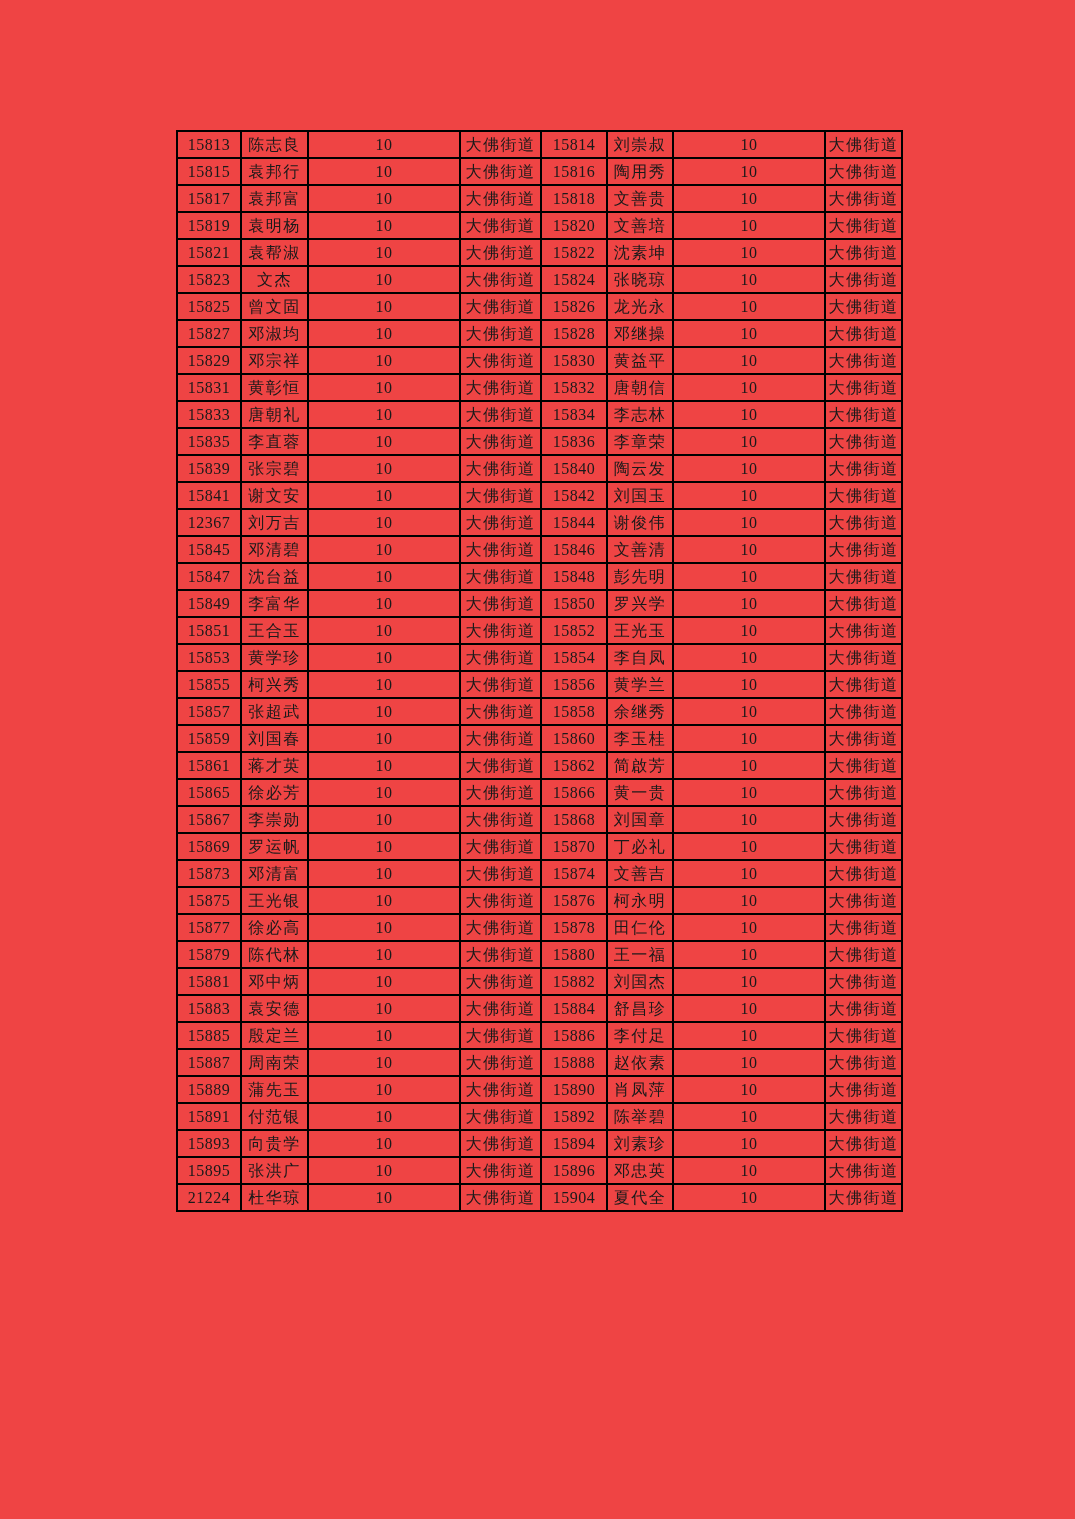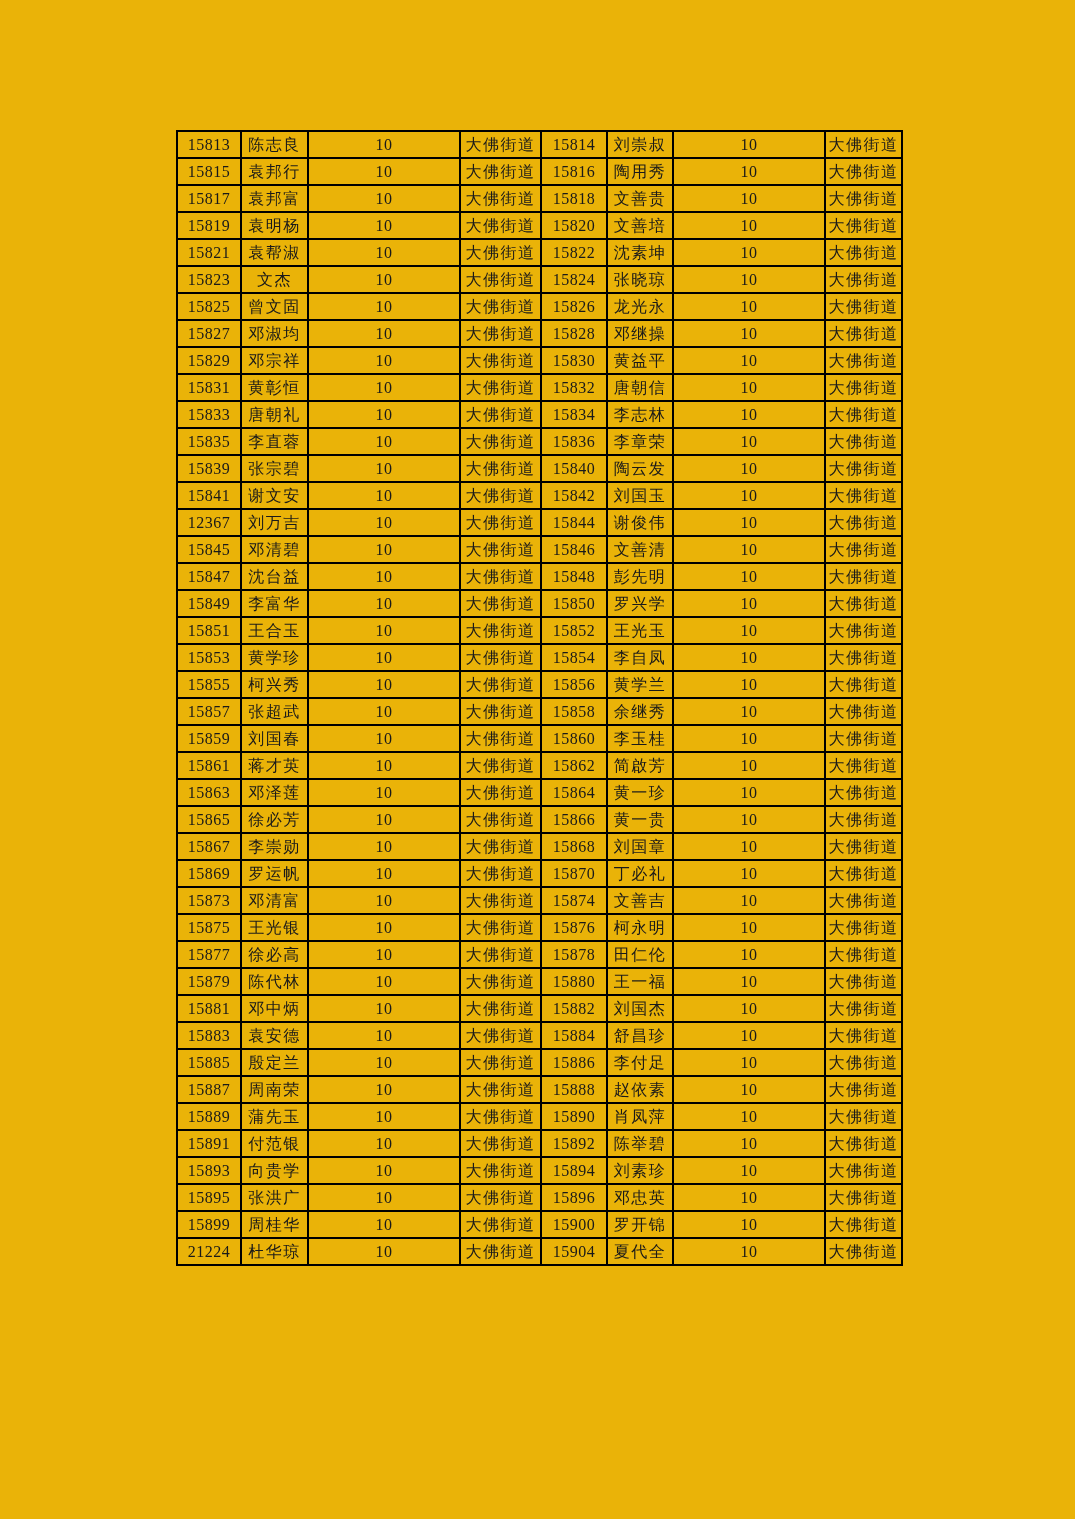--- a/index.html
+++ b/index.html
@@ -4,21 +4,21 @@
 <style>
   html, body {
     margin: 0;
     padding: 0;
     background: #ffffff;
   }
   .page {
     position: relative;
     width: 1075px;
     height: 1519px;
-    background: #eab308;
+    background: #ef4444;
     overflow: hidden;
     font-family: "Liberation Serif", "DejaVu Serif", serif;
   }
   table.roster {
     position: absolute;
     left: 176px;
     top: 130px;
     width: 725px;
     border-collapse: collapse;
     table-layout: fixed;
@@ -295,30 +295,20 @@
           <td class="num">15861</td>
           <td class="cjk">蒋才英</td>
           <td class="val">10</td>
           <td class="cjk">大佛街道</td>
           <td class="num">15862</td>
           <td class="cjk">简啟芳</td>
           <td class="val">10</td>
           <td class="cjk">大佛街道</td>
         </tr>
         <tr>
-          <td class="num">15863</td>
-          <td class="cjk">邓泽莲</td>
-          <td class="val">10</td>
-          <td class="cjk">大佛街道</td>
-          <td class="num">15864</td>
-          <td class="cjk">黄一珍</td>
-          <td class="val">10</td>
-          <td class="cjk">大佛街道</td>
-        </tr>
-        <tr>
           <td class="num">15865</td>
           <td class="cjk">徐必芳</td>
           <td class="val">10</td>
           <td class="cjk">大佛街道</td>
           <td class="num">15866</td>
           <td class="cjk">黄一贵</td>
           <td class="val">10</td>
           <td class="cjk">大佛街道</td>
         </tr>
         <tr>
@@ -451,30 +441,20 @@
           <td class="val">10</td>
           <td class="cjk">大佛街道</td>
         </tr>
         <tr>
           <td class="num">15895</td>
           <td class="cjk">张洪广</td>
           <td class="val">10</td>
           <td class="cjk">大佛街道</td>
           <td class="num">15896</td>
           <td class="cjk">邓忠英</td>
-          <td class="val">10</td>
-          <td class="cjk">大佛街道</td>
-        </tr>
-        <tr>
-          <td class="num">15899</td>
-          <td class="cjk">周桂华</td>
-          <td class="val">10</td>
-          <td class="cjk">大佛街道</td>
-          <td class="num">15900</td>
-          <td class="cjk">罗开锦</td>
           <td class="val">10</td>
           <td class="cjk">大佛街道</td>
         </tr>
         <tr>
           <td class="num">21224</td>
           <td class="cjk">杜华琼</td>
           <td class="val">10</td>
           <td class="cjk">大佛街道</td>
           <td class="num">15904</td>
           <td class="cjk">夏代全</td>

